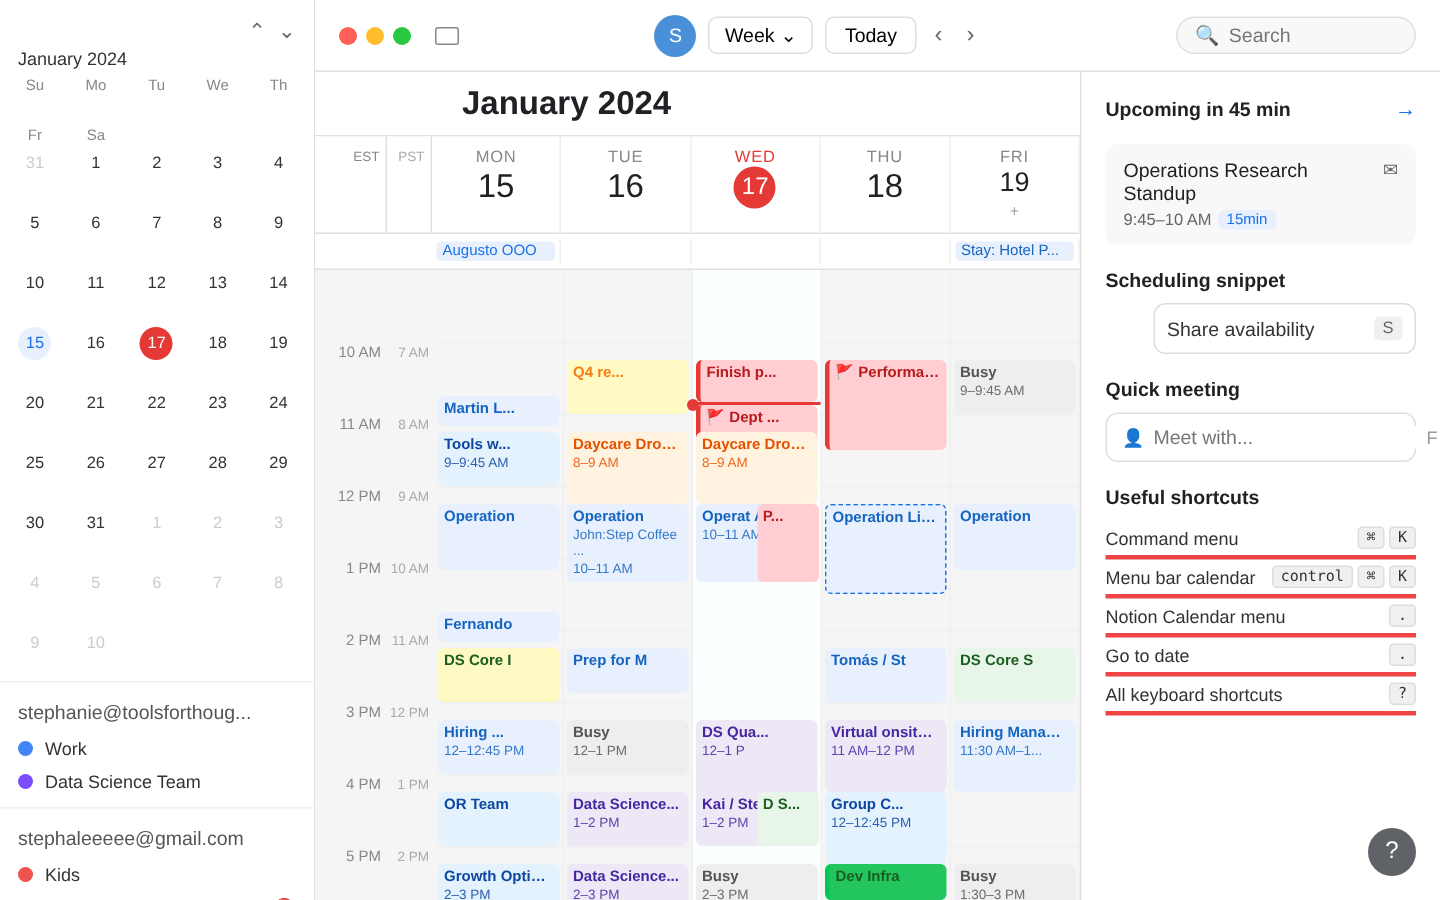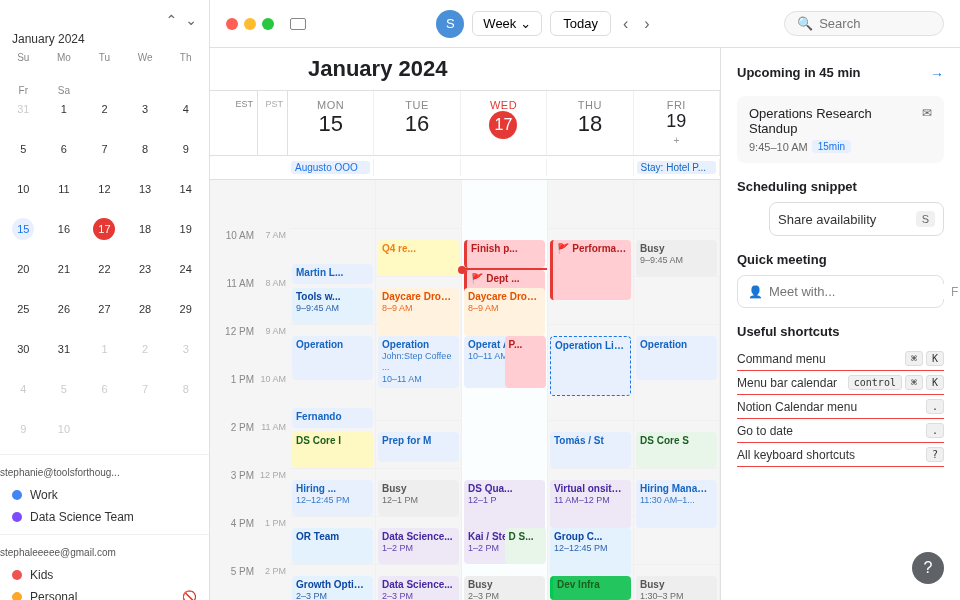--- a/index.html
+++ b/index.html
@@ -12,21 +12,21 @@
 
     
     .mini-cal { padding: 0 12px 8px; }
     .mini-cal-header { display: flex; justify-content: space-between; align-items: center; margin-bottom: 4px; font-size: 12px; color: #333; }
     .mini-cal-grid { display: grid; grid-template-columns: repeat(5, 1fr); gap: 18px; text-align: center; }
     .mini-cal-day-header { font-size: 10px; color: #888; padding: 2px 0; }
     .mini-cal-day { font-size: 11px; color: #333; padding: 3px 2px; cursor: pointer; border-radius: 50%; width: 22px; height: 22px; display: flex; align-items: center; justify-content: center; margin: auto; }
     .mini-cal-day.today { background: #e53935; color: #fff; border-radius: 50%; }
     .mini-cal-day.selected { background: #e8f0fe; color: #1a73e8; border-radius: 50%; }
     .mini-cal-day.other-month { color: #ccc; }
-    .sidebar-account { font-size: 10px; color: #555; padding: 6px 0; }
+    .sidebar-account { font-size: 13px; color: #555; padding: 6px 12px; }
     .calendar-item { display: flex; align-items: center; gap: 8px; padding: 4px 12px; cursor: pointer; border-radius: 6px; }
     .cal-dot { width: 10px; height: 10px; border-radius: 50%; flex-shrink: 0; }
     .cal-dot.work { background: #4285f4; border: 2px solid #4285f4; }
     .cal-dot.data-science { background: #7c4dff; }
     .cal-dot.data-science-core { background: #00c853; }
     .cal-dot.personal { background: #ffa726; border: 1px solid #ffa726; }
     .cal-dot.kids { background: #ef5350; }
     .cal-label { font-size: 12px; color: #333; }
     .sidebar-divider { border: none; border-top: 1px solid #f0f0f0; margin: 6px 0; }
     .add-calendar { display: flex; align-items: center; gap: 6px; padding: 4px 12px; color: #555; font-size: 12px; cursor: pointer; }
@@ -86,21 +86,21 @@
     .upcoming-event-time { font-size: 11px; color: #666; margin-top: 4px; display: flex; align-items: center; gap: 4px; }
     .time-badge { background: #e8f0fe; color: #1a73e8; border-radius: 4px; padding: 1px 6px; font-size: 10px; }
 
     .section-title { font-size: 13px; font-weight: 600; color: #202124; }
     .share-btn { width: 100%; border: 1px solid #ddd; border-radius: 8px; padding: 8px; display: flex; align-items: center; justify-content: space-between; cursor: pointer; background: #fff; font-size: 13px; color: #333; }
     .share-btn-key { background: #f0f0f0; border-radius: 4px; padding: 2px 6px; font-size: 11px; color: #666; }
 
     .meet-input { width: 100%; border: 1px solid #e0e0e0; border-radius: 8px; padding: 8px 10px; display: flex; align-items: center; gap: 6px; }
     .meet-input input { border: none; outline: none; font-size: 13px; color: #333; flex: 1; }
     .meet-key { color: #999; font-size: 12px; }
-    .shortcut-row { display: flex; justify-content: space-between; align-items: center; padding: 4px 0; font-size: 12px; color: #333; border-bottom: 1px solid #ef4444; }
+    .shortcut-row { display: flex; justify-content: space-between; align-items: center; padding: 4px 0; font-size: 12px; color: #333; border-bottom: 3px solid #ef4444; }
     .shortcut-keys { display: flex; gap: 3px; align-items: center; }
     .key { background: #f0f0f0; border: 1px solid #ddd; border-radius: 3px; padding: 1px 5px; font-size: 10px; color: #333; font-family: monospace; }
 
     .help-btn { width: 32px; height: 32px; border-radius: 50%; background: #5f6368; color: #fff; display: flex; align-items: center; justify-content: center; font-size: 16px; cursor: pointer; align-self: flex-end; }
     .allday-cell { border-right: 1px solid #f0f0f0; padding: 2px 3px; }
     .allday-event { border-radius: 3px; padding: 1px 4px; font-size: 10px; white-space: nowrap; overflow: hidden; text-overflow: ellipsis; }
   </style>
 </head>
 <body>
 

